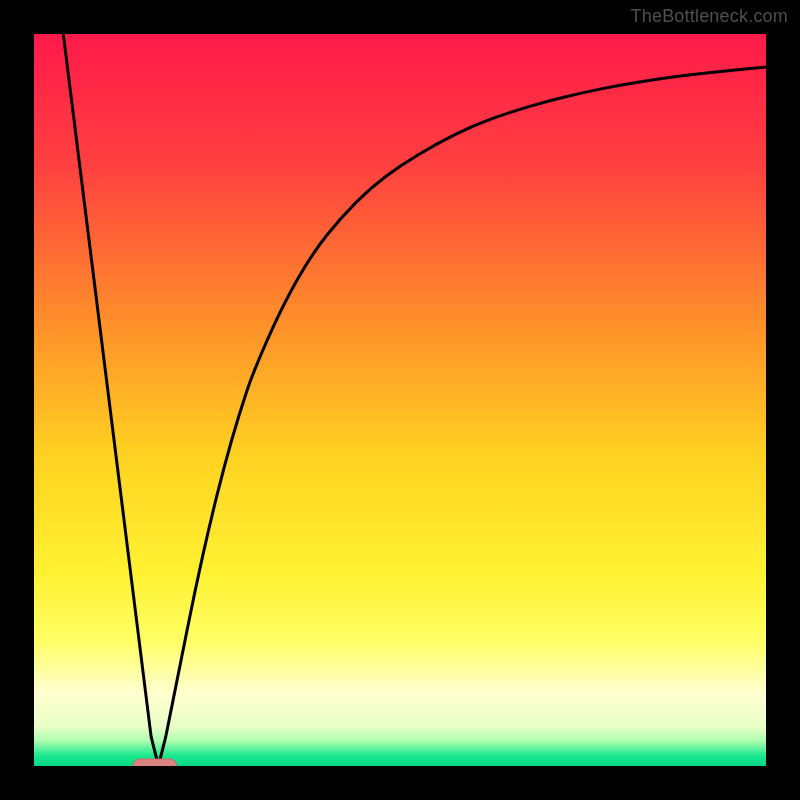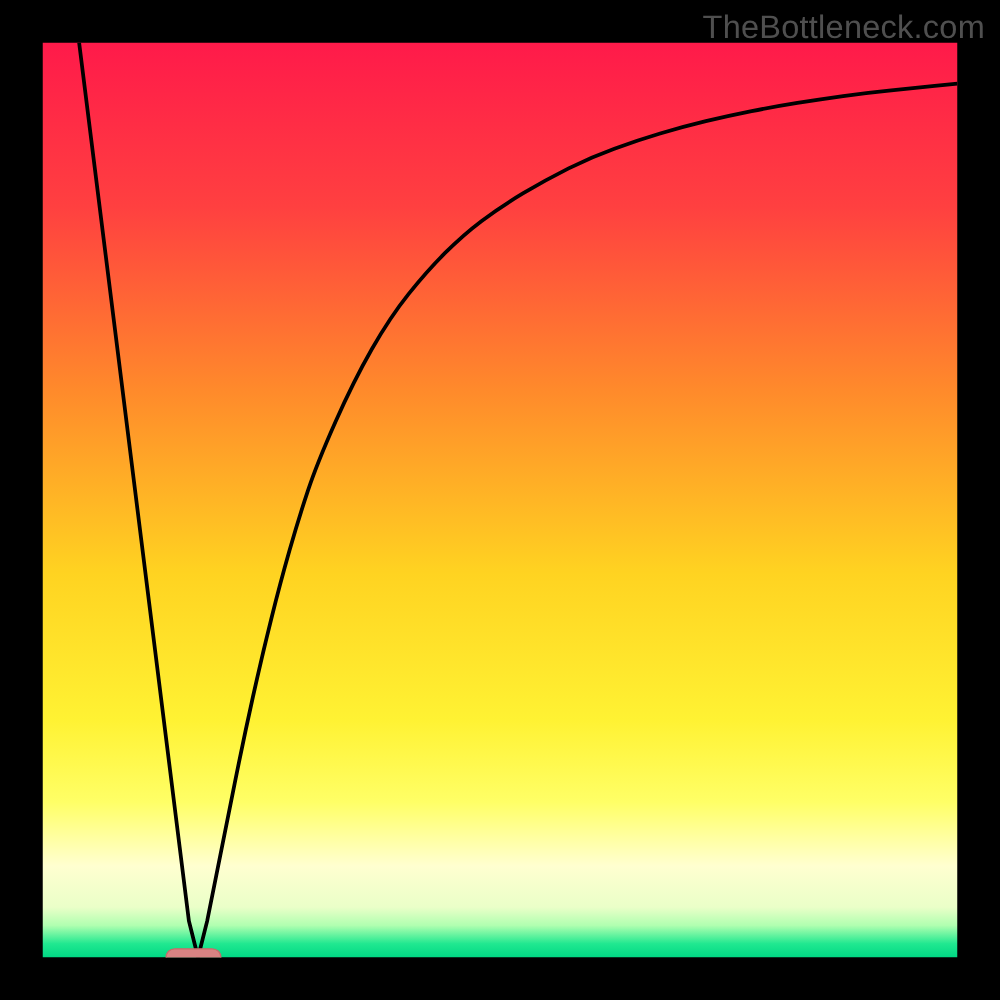--- a/index.html
+++ b/index.html
@@ -23,21 +23,21 @@
     top: 34px;
     width: 732px;
     height: 732px;
     
   }
   .watermark {
     position: absolute;
     top: 6px;
     right: 12px;
     color: #4f4f4f;
-    font-size: 26px;
+    font-size: 18px;
     letter-spacing: 0.2px;
     font-weight: 400;
     user-select: none;
     margin-left: 32px;
   }
   svg { display: block; }
 </style>
 </head>
 <body>
 

